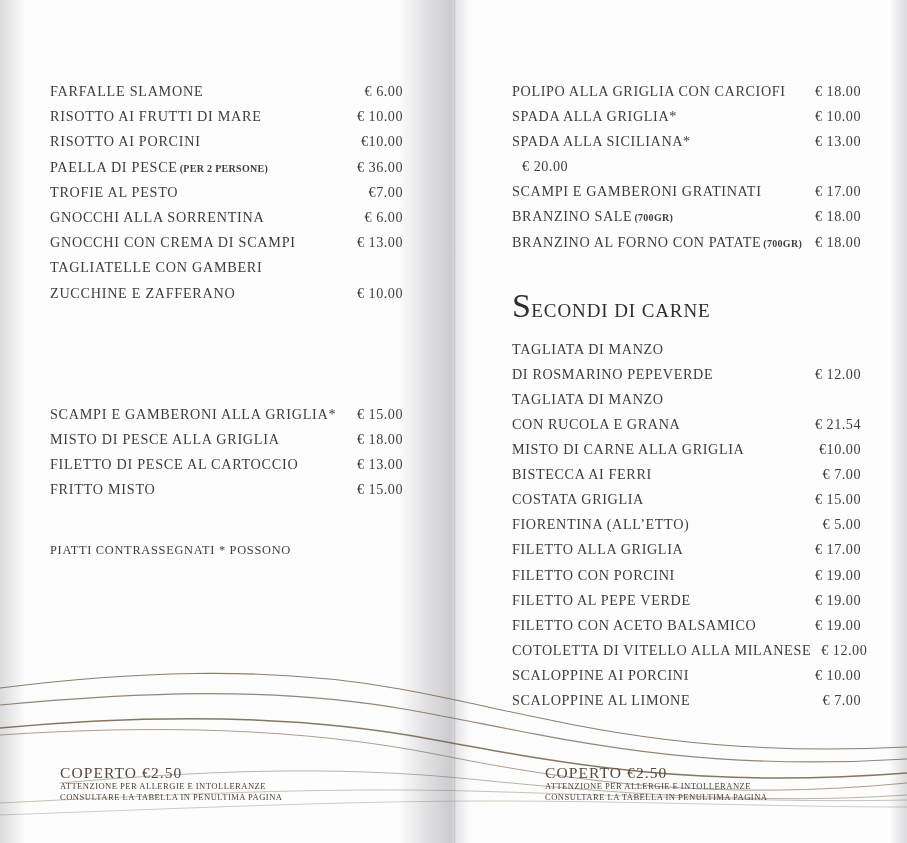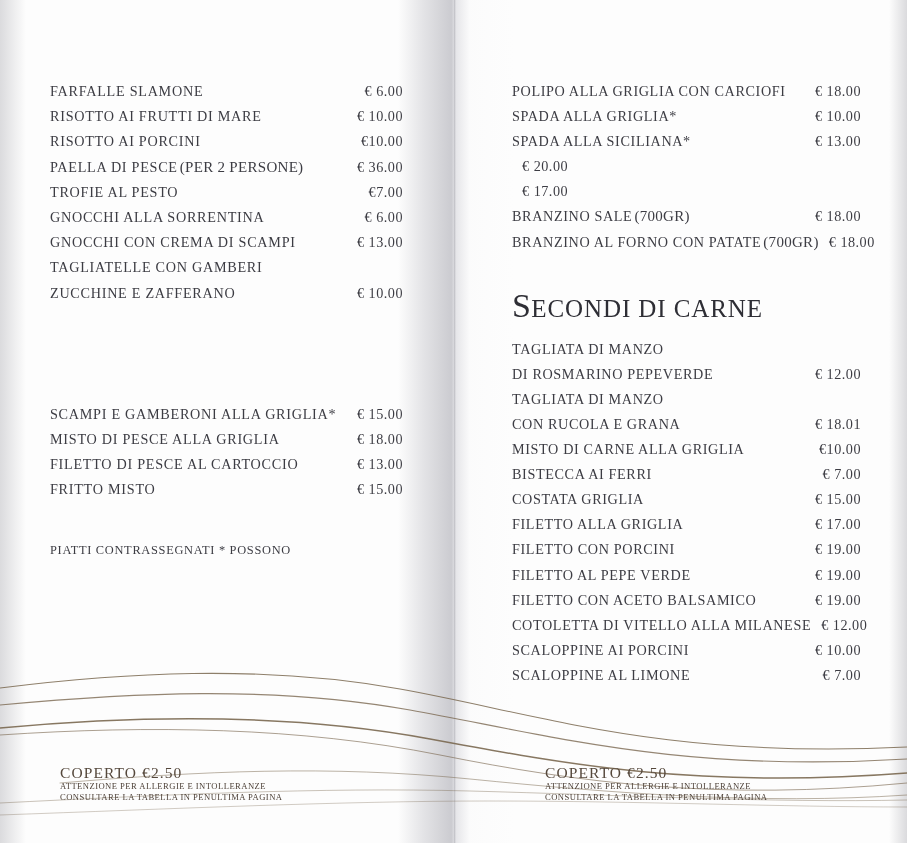--- a/index.html
+++ b/index.html
@@ -85,24 +85,25 @@
     letter-spacing: 0.72px;
     color: #3c3c43;
     font-variant: small-caps;
     text-transform: uppercase;
     font-weight: 400;
     line-height: 1;
     flex: 0 1 auto;
     overflow: visible;
   }
   .dish .note {
-    font-size: 15px;
+    font-size: 10px;
     letter-spacing: 0.3px;
     margin-left: 2px;
     color: #3c3c43;
+    font-weight: bold;
   }
   .price {
     font-size: 14.2px;
     letter-spacing: 0.5px;
     color: #3c3c43;
     line-height: 1;
     flex: 0 0 auto;
     padding-left: 10px;
   }
   .price.empty { visibility: hidden; }
@@ -118,21 +119,21 @@
     letter-spacing: 0.6px;
     line-height: 1;
     white-space: nowrap;
     font-weight: 400;
   }
   .section-heading .cap {
     font-size: 34px;
     letter-spacing: 0.4px;
   }
   .section-heading .rest {
-    font-size: 25px;
+    font-size: 19px;
     text-transform: uppercase;
     letter-spacing: 0.9px;
   }
 
   
   .footnote {
     font-size: 12.4px;
     letter-spacing: 0.7px;
     color: #3c3c43;
     text-transform: uppercase;
@@ -267,20 +268,21 @@
             <span class="price">€ 10.00</span>
           </li>
           <li class="menu-row">
             <span class="dish">SPADA ALLA SICILIANA*</span>
             <span class="price">€ 13.00</span>
           </li>
           <li class="menu-row">
             <span class="price">€ 20.00</span>
           </li>
           <li class="menu-row">
+            <span class="dish">SCAMPI E GAMBERONI GRATINATI</span>
             <span class="price">€ 17.00</span>
           </li>
           <li class="menu-row">
             <span class="dish">BRANZINO SALE<span class="note">(700GR)</span></span>
             <span class="price">€ 18.00</span>
           </li>
           <li class="menu-row">
             <span class="dish">BRANZINO AL FORNO CON PATATE<span class="note">(700GR)</span></span>
             <span class="price">€ 18.00</span>
           </li>
@@ -302,33 +304,37 @@
           <li class="menu-row">
             <span class="dish">DI ROSMARINO PEPEVERDE</span>
             <span class="price">€ 12.00</span>
           </li>
           <li class="menu-row">
             <span class="dish">TAGLIATA DI MANZO</span>
             <span class="price empty"></span>
           </li>
           <li class="menu-row">
             <span class="dish">CON RUCOLA E GRANA</span>
-            <span class="price">€ 18.01</span>
+            <span class="price">€ 21.54</span>
           </li>
           <li class="menu-row">
             <span class="dish">MISTO DI CARNE ALLA GRIGLIA</span>
             <span class="price">€10.00</span>
           </li>
           <li class="menu-row">
             <span class="dish">BISTECCA AI FERRI</span>
             <span class="price">€ 7.00</span>
           </li>
           <li class="menu-row">
             <span class="dish">COSTATA GRIGLIA</span>
             <span class="price">€ 15.00</span>
+          </li>
+          <li class="menu-row">
+            <span class="dish">FIORENTINA   (ALL’ETTO)</span>
+            <span class="price">€ 5.00</span>
           </li>
           <li class="menu-row">
             <span class="dish">FILETTO ALLA GRIGLIA</span>
             <span class="price">€ 17.00</span>
           </li>
           <li class="menu-row">
             <span class="dish">FILETTO CON PORCINI</span>
             <span class="price">€ 19.00</span>
           </li>
           <li class="menu-row">

